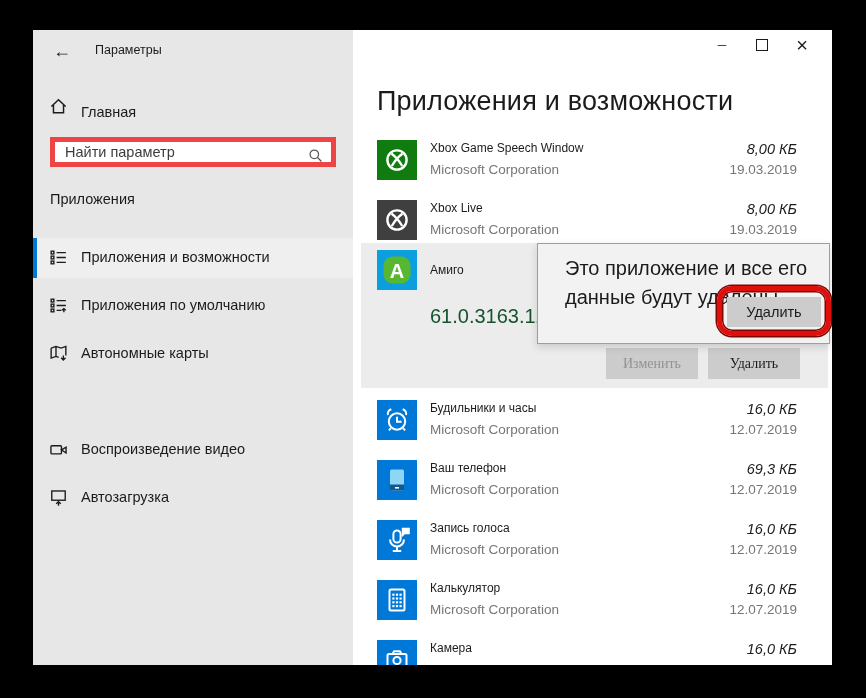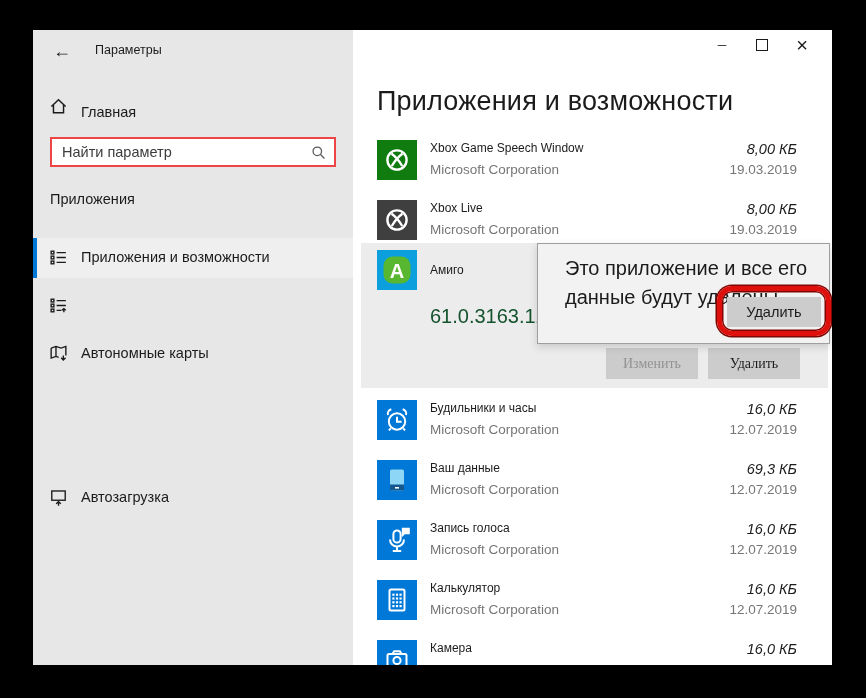--- a/index.html
+++ b/index.html
@@ -14,21 +14,21 @@
   }
   
   .sidebar{position:absolute;left:0;top:0;width:320px;height:100%;background:#e7e7e7;}
   .back-btn{position:absolute;left:14px;top:8px;width:26px;height:24px;font-size:18px;
     color:#1b1b1b;text-align:center;line-height:24px;cursor:pointer;background:none;border:none;}
   .tb-title{position:absolute;left:62px;top:13px;font-size:12.5px;color:#1b1b1b;}
   .home-row{position:absolute;left:0;top:62px;width:100%;height:30px;cursor:pointer;}
   .home-row .nav-ic{position:absolute;left:15px;top:4px;width:21px;height:21px;}
   .home-row .nav-lb{position:absolute;left:48px;top:0;font-size:14.5px;color:#1b1b1b;margin-top:12px;}
   .search-box{position:absolute;left:17px;top:107px;width:286px;height:30px;
-    background:#fff;border:2px solid #ef4444;box-sizing:border-box;}
+    background:#fff;border:5px solid #ef4444;box-sizing:border-box;}
   .search-box input{position:absolute;left:0;top:0;width:100%;height:100%;border:none;outline:none;
     padding:0 30px 0 10px;font-size:14.5px;color:#2e2e2e;background:transparent;box-sizing:border-box;
     font-family:"Liberation Sans",sans-serif;}
   .search-box input::placeholder{color:#3c3c3c;opacity:1;}
   .search-ic{position:absolute;right:7px;top:5px;width:17px;height:17px;}
   .section-h{position:absolute;left:17px;top:161px;font-size:14.5px;color:#1b1b1b;}
   .nav-item{position:absolute;left:0;width:100%;height:40px;cursor:pointer;}
   .nav-item .nav-ic{position:absolute;left:15px;top:9px;width:21px;height:21px;}
   .nav-item .nav-lb{position:absolute;left:48px;top:11px;font-size:14.5px;color:#1b1b1b;white-space:nowrap;}
   .nav-item.selected{background:#efefef;}
@@ -113,33 +113,43 @@
     <div class="nav-item" style="top:256px">
       <span class="nav-ic">
         <svg viewBox="0 0 20 20" width="21" height="21" fill="none" stroke="#1b1b1b" stroke-width="1.3">
             <rect x="3" y="4" width="2.6" height="2.6"></rect>
             <rect x="3" y="8.7" width="2.6" height="2.6"></rect>
             <rect x="3" y="13.4" width="2.6" height="2.6"></rect>
             <path d="M8.2 5.3H17M8.2 10H17M8.2 14.7h4.6"></path>
             <path d="M15.1 16.4v-3.3m-1.8 1.5 1.8-1.6 1.8 1.6"></path>
           </svg>
       </span>
+      <span class="nav-lb">Приложения по умолчанию</span>
     </div>
 
     <div class="nav-item" style="top:304px">
       <span class="nav-ic">
         <svg viewBox="0 0 20 20" width="21" height="21" fill="none" stroke="#1b1b1b" stroke-width="1.3">
             <path d="M3 4.8l4.6-1.6 4.8 1.6L17 3.2v8.6M7.6 3.2v9.6M3 4.8v9.6l4.6-1.6 2.6.9"></path>
             <path d="M14.6 11.8v4.4m-2.1-2.1 2.1 2.1 2.1-2.1"></path>
           </svg>
       </span>
       <span class="nav-lb">Автономные карты</span>
     </div>
 
 
+    <div class="nav-item" style="top:400px">
+      <span class="nav-ic">
+        <svg viewBox="0 0 20 20" width="21" height="21" fill="none" stroke="#1b1b1b" stroke-width="1.3">
+            <rect x="2.8" y="6.4" width="10" height="7.8" rx="0.8"></rect>
+            <path d="M12.8 10.3l4.4-2.5v5.5z"></path>
+          </svg>
+      </span>
+      <span class="nav-lb">Воспроизведение видео</span>
+    </div>
 
     <div class="nav-item" style="top:448px">
       <span class="nav-ic">
         <svg viewBox="0 0 20 20" width="21" height="21" fill="none" stroke="#1b1b1b" stroke-width="1.3">
             <rect x="3.6" y="3.8" width="12.8" height="8.8"></rect>
             <path d="M10 17.8v-3.6m-2.2 1.8 2.2-2 2.2 2"></path>
           </svg>
       </span>
       <span class="nav-lb">Автозагрузка</span>
     </div>
@@ -224,21 +234,21 @@
 
     <div class="app-row" style="top:430px">
       <span class="tile">
         <svg viewBox="0 0 40 40" width="40" height="40">
             <rect width="40" height="40" fill="#0078d7"></rect>
             <rect x="13" y="9.5" width="14" height="21" rx="1.6" fill="#8ed6f5"></rect>
             <rect x="13" y="24.5" width="14" height="6" fill="#13598f"></rect>
             <rect x="18" y="27" width="4" height="1.6" fill="#fff"></rect>
           </svg>
       </span>
-      <span class="app-name">Ваш данные</span>
+      <span class="app-name">Ваш телефон</span>
       <span class="app-pub">Microsoft Corporation</span>
       <span class="app-size">69,3 КБ</span>
       <span class="app-date">12.07.2019</span>
     </div>
 
     <div class="app-row" style="top:490px">
       <span class="tile">
         <svg viewBox="0 0 40 40" width="40" height="40">
             <rect width="40" height="40" fill="#0078d7"></rect>
             <g fill="none" stroke="#fff" stroke-width="2">

